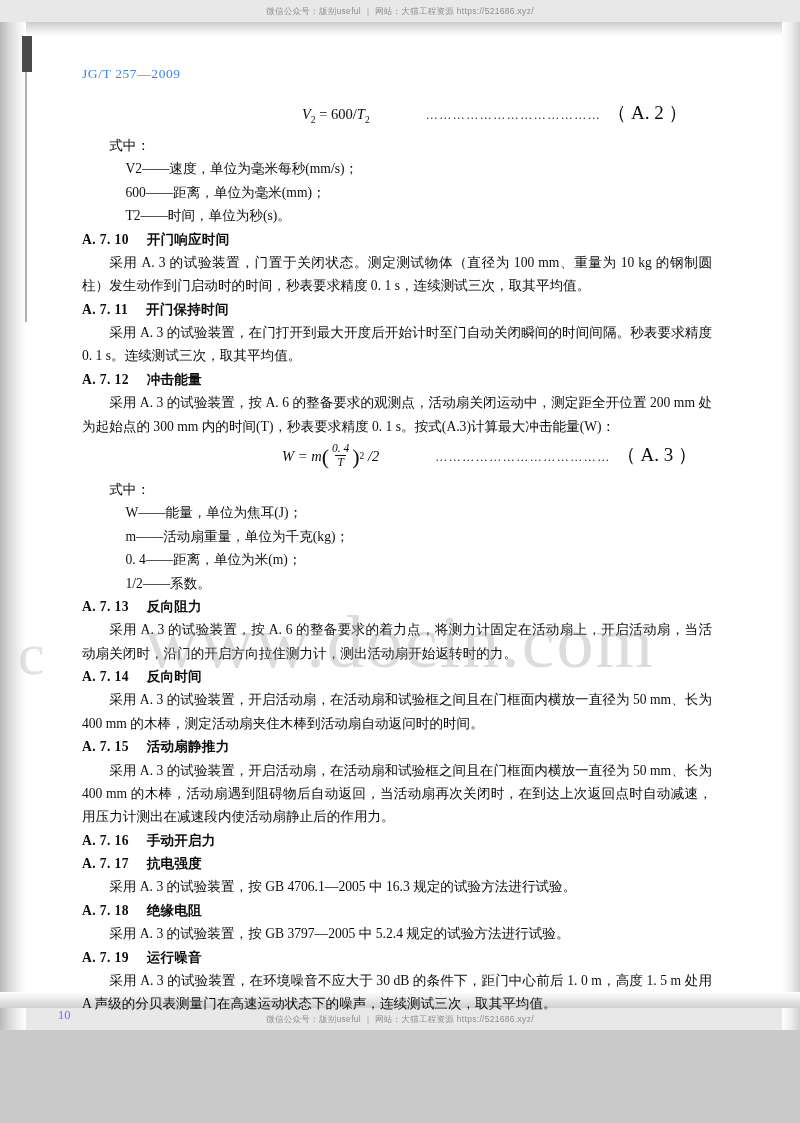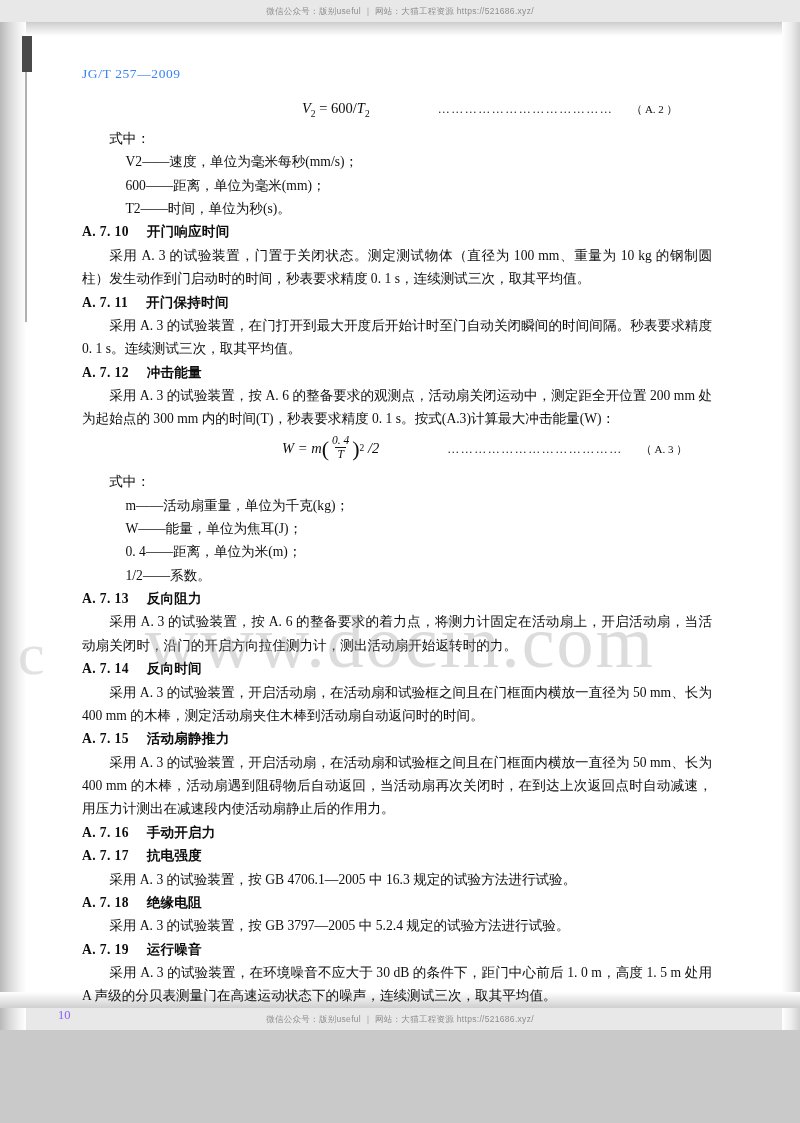--- a/index.html
+++ b/index.html
@@ -129,39 +129,38 @@
     width: 630px;
     color: #0d0d0d;
   }
 
   
   .formula-row {
     display: flex;
     align-items: baseline;
     justify-content: flex-start;
     margin: 4px 0 8px 0;
-    gap: 12px;
   }
   .formula {
     font-style: italic;
     font-size: 14.5px;
     margin-left: 220px;
     white-space: nowrap;
   }
   .formula .nosi { font-style: normal; }
   .dotfill {
     flex: 0 0 auto;
     margin-left: 56px;
     letter-spacing: 1.5px;
     font-size: 12px;
     color: #222;
   }
   .eqno {
     margin-left: 6px;
-    font-size: 11px;
+    font-size: 19px;
     white-space: nowrap;
   }
 
   .formula2 {
     font-style: italic;
     font-size: 14.5px;
     margin-left: 200px;
     white-space: nowrap;
     display: inline-flex;
     align-items: center;
@@ -278,22 +277,22 @@
           </span>
           <span class="paren">)</span>
           <span class="sup">2</span>
           <span class="nosi">&nbsp;/2</span>
       </span>
       <span class="dotfill">…………………………………</span>
       <span class="eqno">（ A. 3 ）</span>
     </div>
 
     <p class="p-shiz">式中：</p>
+    <p class="p-def">W——能量，单位为焦耳(J)；</p>
     <p class="p-def">m——活动扇重量，单位为千克(kg)；</p>
-    <p class="p-def">W——能量，单位为焦耳(J)；</p>
     <p class="p-def">0. 4——距离，单位为米(m)；</p>
     <p class="p-def">1/2——系数。</p>
 
     <p class="clause"><span class="num">A. 7. 13</span><span class="ttl">反向阻力</span></p>
     <p class="p-indent">采用 A. 3 的试验装置，按 A. 6 的整备要求的着力点，将测力计固定在活动扇上，开启活动扇，当活动扇关闭时，沿门的开启方向拉住测力计，测出活动扇开始返转时的力。</p>
 
     <p class="clause"><span class="num">A. 7. 14</span><span class="ttl">反向时间</span></p>
     <p class="p-indent">采用 A. 3 的试验装置，开启活动扇，在活动扇和试验框之间且在门框面内横放一直径为 50 mm、长为 400 mm 的木棒，测定活动扇夹住木棒到活动扇自动返问时的时间。</p>
 
     <p class="clause"><span class="num">A. 7. 15</span><span class="ttl">活动扇静推力</span></p>

